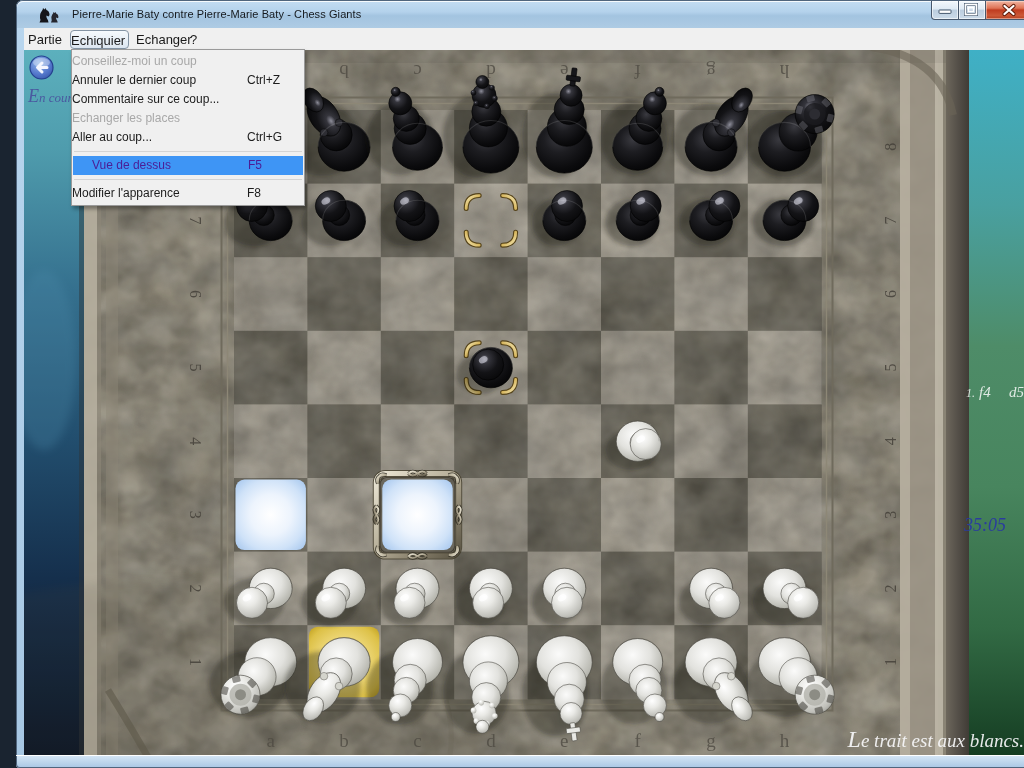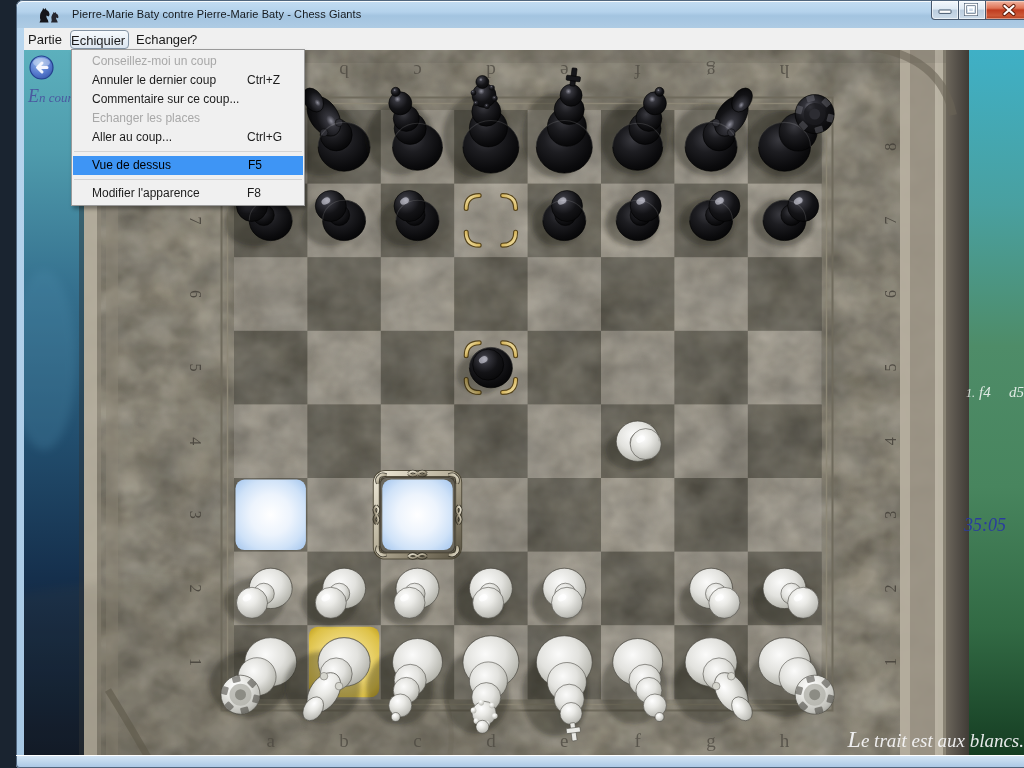--- a/index.html
+++ b/index.html
@@ -25,24 +25,24 @@
 #content{position:absolute;left:8px;top:50px;width:1008px;height:705px;overflow:hidden}
 #botborder{position:absolute;left:0px;top:755px;width:1024px;height:13px;
  background:linear-gradient(#d7e7f7 0%,#c2d9ee 45%,#a9c6e4 100%);
  border-radius:0 0 4px 4px;box-shadow:inset 0 1px 0 #ffffff,inset 0 0 0 1px #50657d}
 #backbtn{position:absolute;left:13px;top:55px;width:25px;height:25px;z-index:5}
 #encou{position:absolute;left:12px;top:86px;z-index:5;font-family:"Liberation Serif",serif;
  font-style:italic;font-size:13px;color:#4a5aa0}
 #encou .big{font-size:18px}
 #menu{position:absolute;left:55px;top:49px;width:234px;z-index:10;background:#f0f0f0;
  border:1px solid #9a9a9a;box-shadow:2px 3px 4px rgba(0,0,0,0.35);padding:2px 0;font-size:12px;color:#1c1c1c}
-.mi{position:relative;height:19px;line-height:19px;padding-left:20px}
+.mi{position:relative;height:19px;line-height:19px;}
 .mi .sc{position:absolute;left:175px}
 .mi.dis{color:#a8a8a8}
-.mi.sel{background:#3e95f5;color:#000000;margin:0 1px;padding-left:19px}
+.mi.sel{background:#3e95f5;color:#4c1d95;margin:0 1px;padding-left:19px}
 .msep{height:9px;position:relative}
 .msep:after{content:"";position:absolute;left:2px;right:2px;top:4px;border-top:1px solid #d4d4d4}
 </style></head><body>
 <div id="win">
  <div id="titlebar">
   <svg id="icon" width="26" height="20" viewBox="0 0 26 20">
    <path d="M3.5 17.5 L4.5 15 Q3 10 5.5 6.5 Q7 4.5 7 3 L8.5 4.5 L9.5 3 L10.5 5 Q13.5 6 13.5 10 L12.5 11.5 L10.5 10.5 Q10 12 11 13.5 Q12.2 15.2 12.5 17.5 Z" fill="#15151a"></path>
    <path d="M15 17.5 L15.7 15.5 Q14.5 12 16.3 9.5 Q17.5 8 17.5 7 L18.7 8 L19.5 7 L20.2 8.5 Q22.5 9.3 22.5 12.3 L21.7 13.3 L20.2 12.5 Q19.8 13.6 20.6 14.8 Q21.5 16 21.7 17.5 Z" fill="#26262e"></path>
   </svg>
   <span id="title">Pierre-Marie Baty contre Pierre-Marie Baty - Chess Giants</span>

